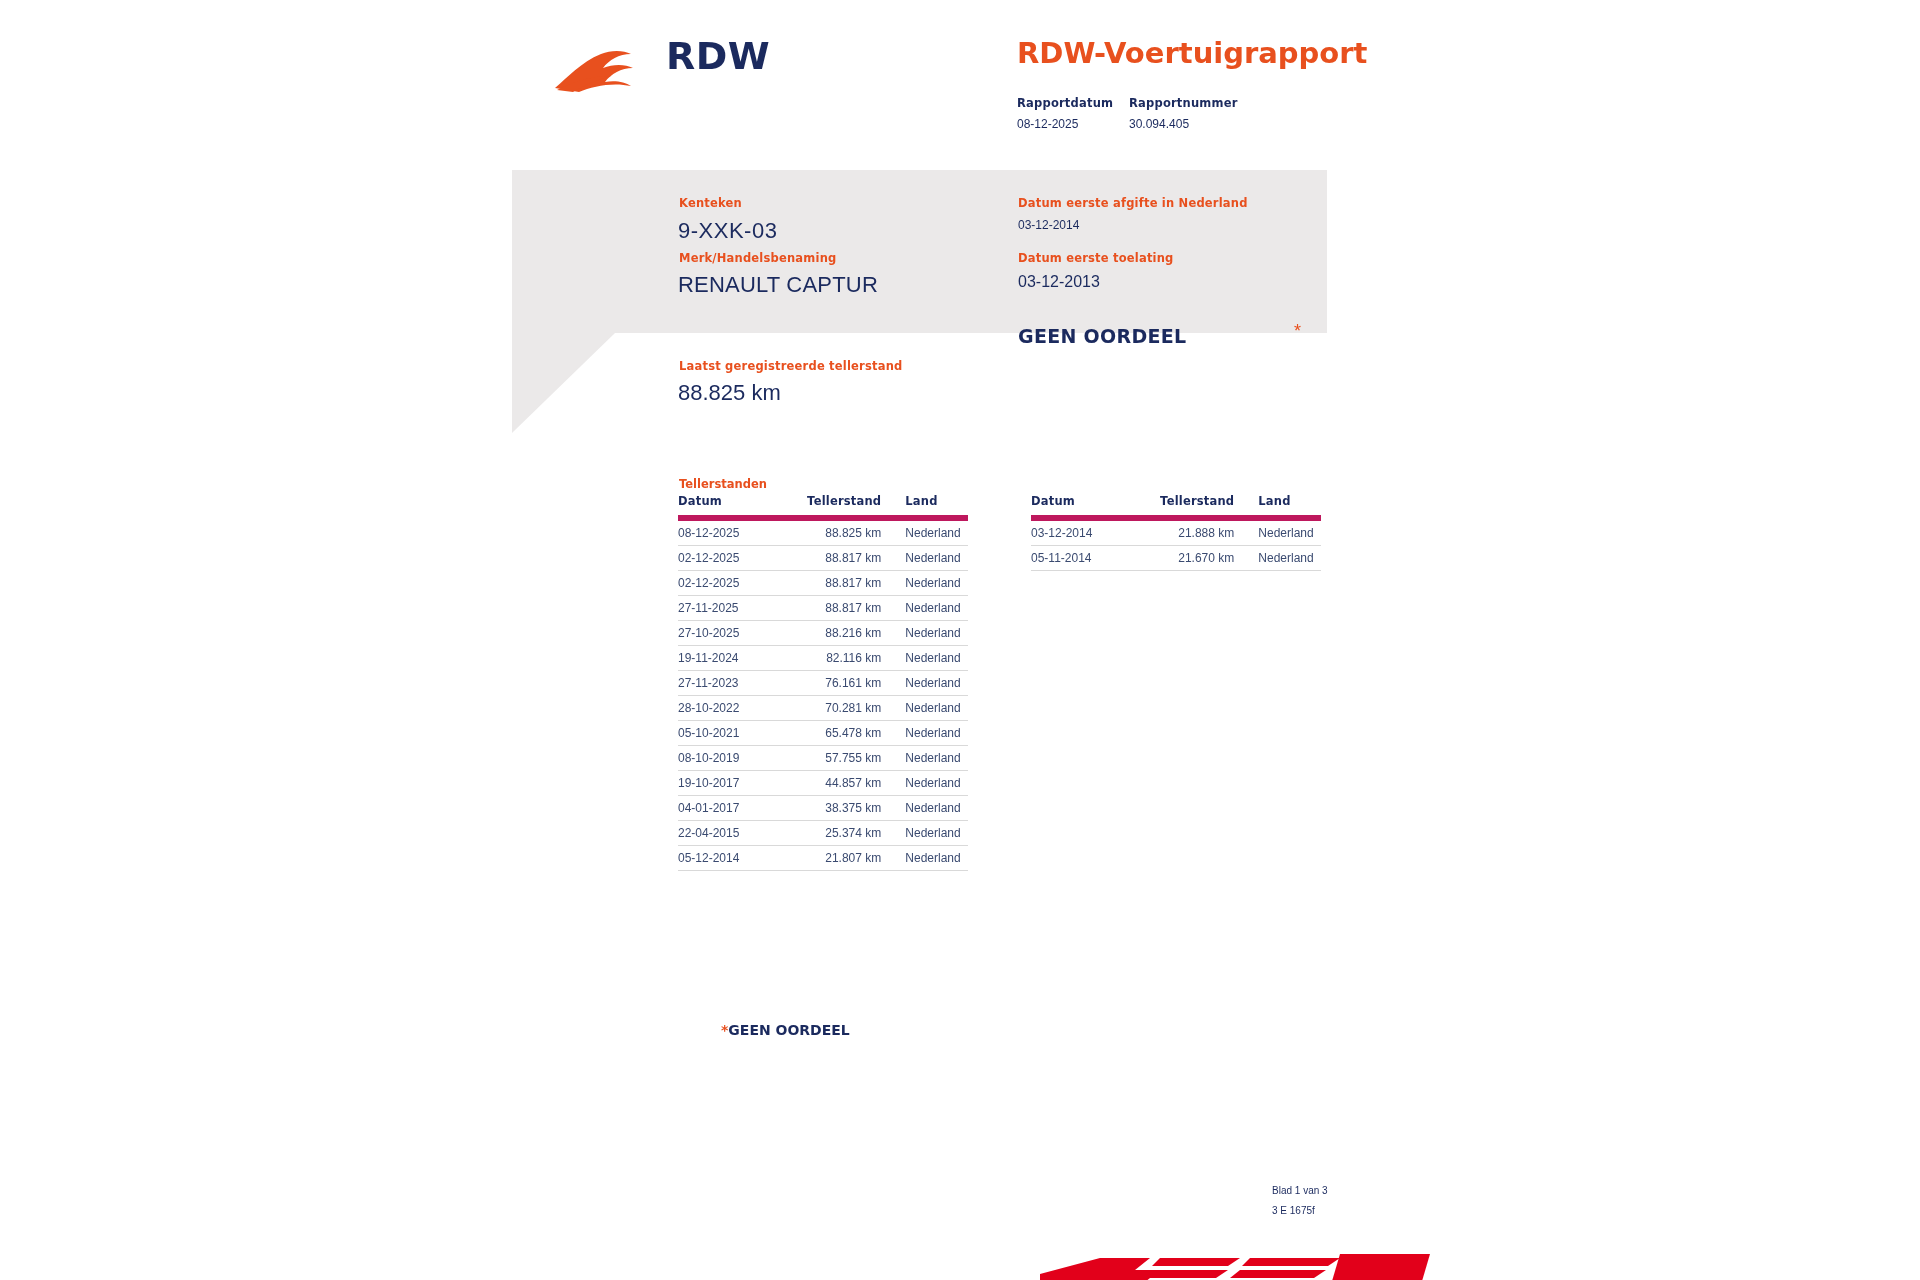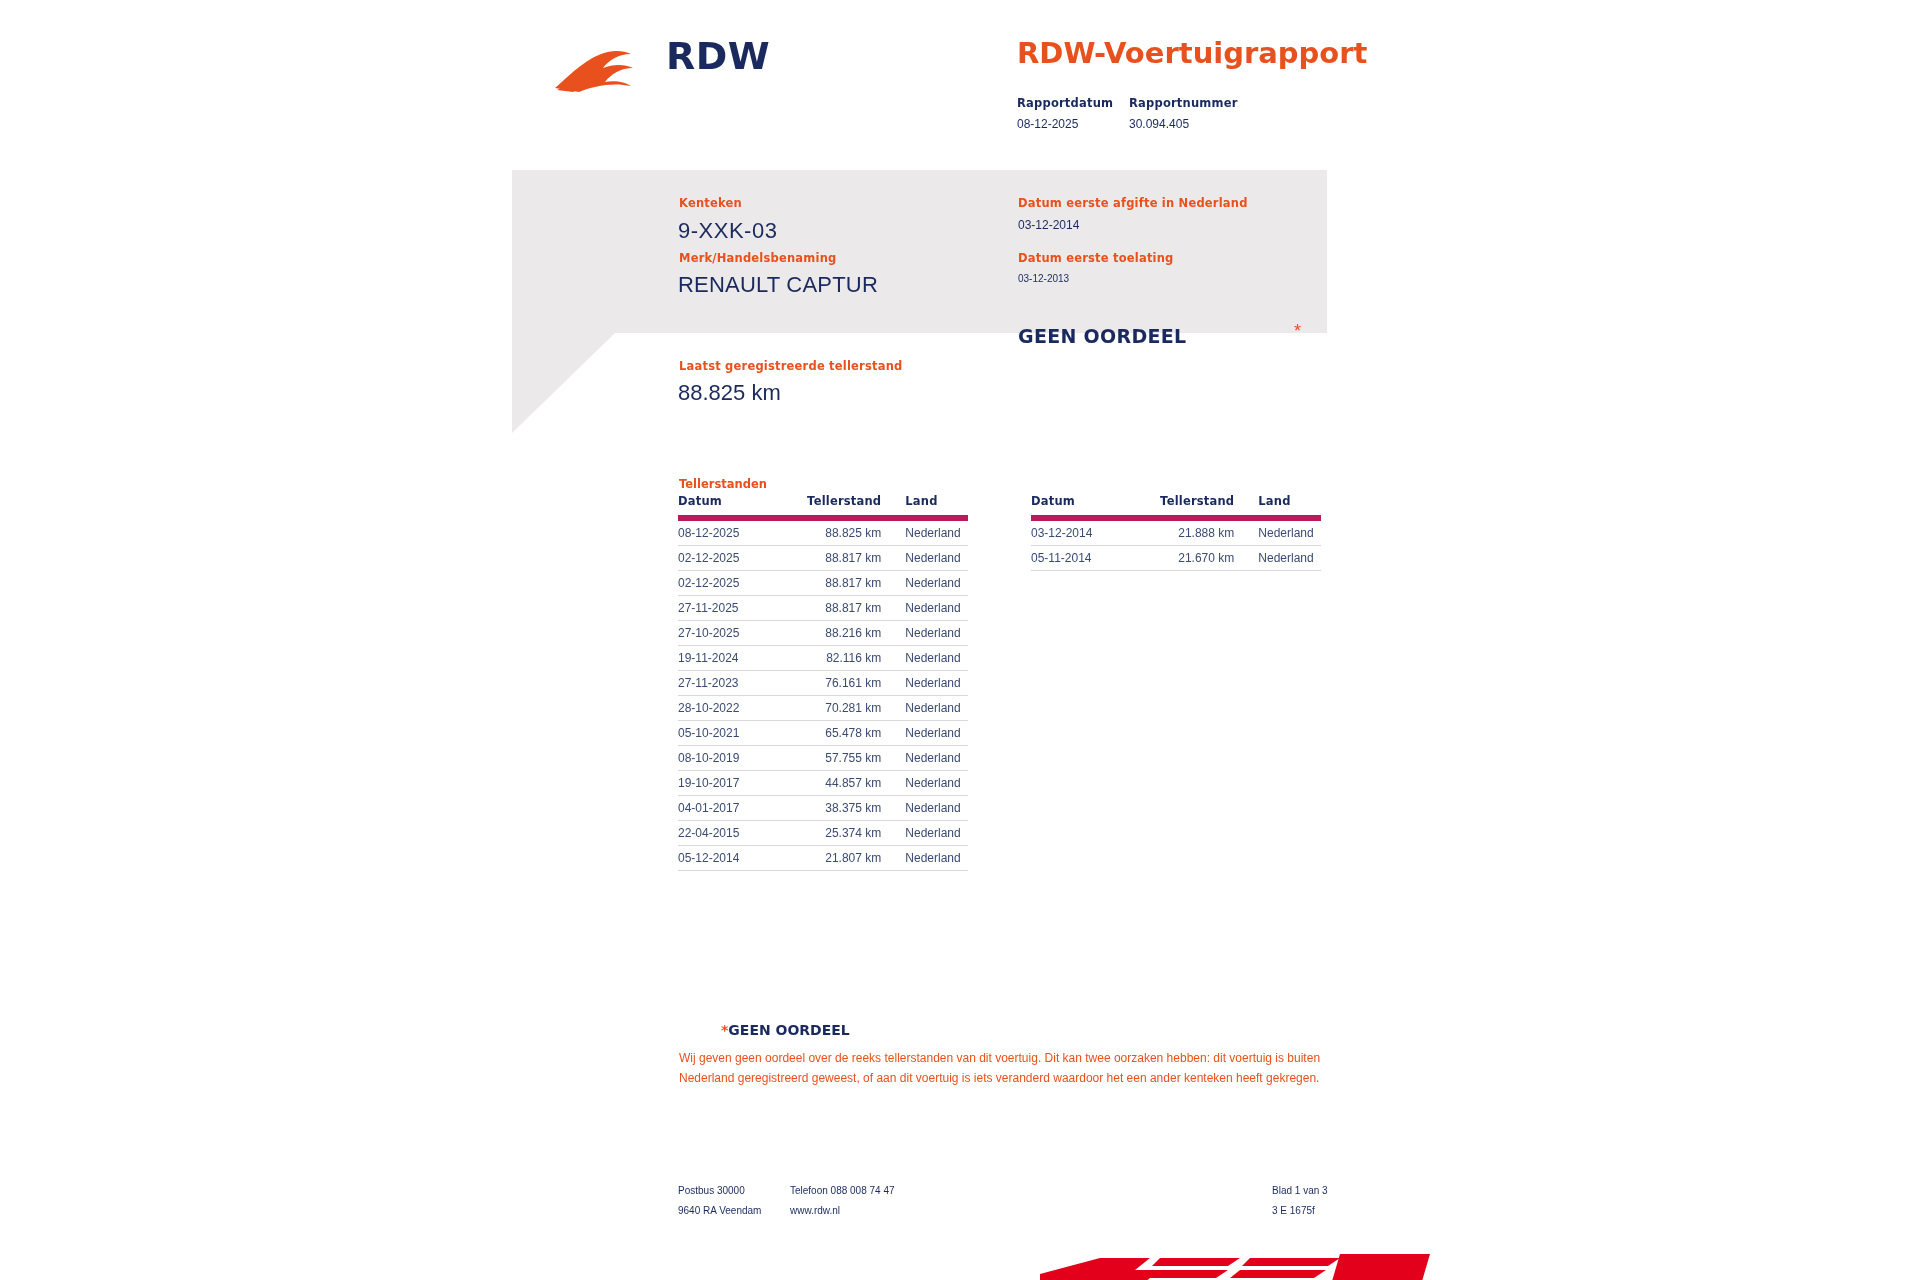--- a/index.html
+++ b/index.html
@@ -114,21 +114,21 @@
   .lbl-kenteken { left: 679px; top: 196px; }
   .val-kenteken { left: 678px; top: 218px; font-size: 22px; letter-spacing: 0.5px; }
   .lbl-merk { left: 679px; top: 251px; }
   .val-merk { left: 678px; top: 272px; font-size: 22px; letter-spacing: 0.2px; }
   .lbl-teller { left: 679px; top: 359px; }
   .val-teller { left: 678px; top: 380px; font-size: 22px; }
 
   .lbl-afgifte { left: 1018px; top: 196px; }
   .val-afgifte { left: 1018px; top: 218px; font-size: 12px; }
   .lbl-toelating { left: 1018px; top: 251px; }
-  .val-toelating { left: 1018px; top: 273px; font-size: 10px; }
+  .val-toelating { left: 1018px; top: 273px; font-size: 16px; }
 
   .oordeel {
     position: absolute;
     left: 1018px;
     top: 325px;
     font-size: 19px;
     font-weight: bold;
     color: #1b2a5e;
     font-family: "DejaVu Sans", sans-serif;
     letter-spacing: 0.3px;
@@ -387,32 +387,21 @@
           <td class="c-date">05-11-2014</td>
           <td class="c-read">21.670 km</td>
           <td class="c-land">Nederland</td>
         </tr>
       </tbody>
   </table>
 
   <div class="note-title">
     <span class="star">*</span><span>GEEN OORDEEL</span>
   </div>
-  <div class="note-body">Wij geven geen oordeel over de reeks tellerstanden van dit voertuig. Dit kan twee oorzaken hebben: dit voertuig is buiten Nederland geregistreerd geweest, of aan dit voertuig is iets veranderd waardoor het een ander kenteken heeft gekregen.</div>
-
-  <div class="footer">
-    <div class="row">
-      <span class="col1">Postbus 30000</span>
-      <span class="col2">Telefoon 088 008 74 47</span>
-    </div>
-    <div class="row">
-      <span class="col1">9640 RA Veendam</span>
-      <span class="col2">www.rdw.nl</span>
-    </div>
-  </div>
+
 
   <div class="footer-right">
     <div class="row">Blad 1 van 3</div>
     <div class="row">3 E 1675f</div>
   </div>
 
   <div class="bottom-graphic">
     <svg width="400" height="40" viewBox="0 0 400 40">
       <path d="M0 26 L60 10 L110 10 L95 22 L40 22 L120 22 L105 34 L0 34 Z" fill="#e2001a"></path>
       <path d="M120 10 L200 10 L188 18 L112 18 Z" fill="#e2001a"></path>

